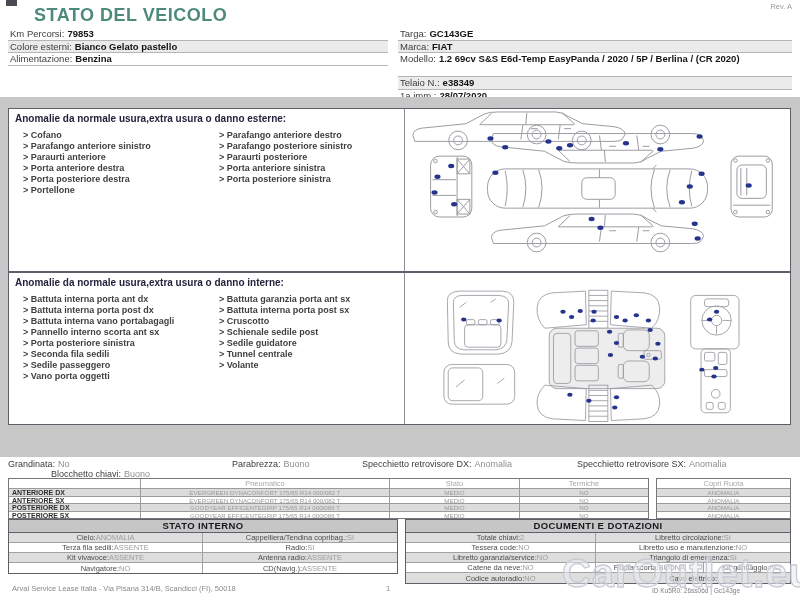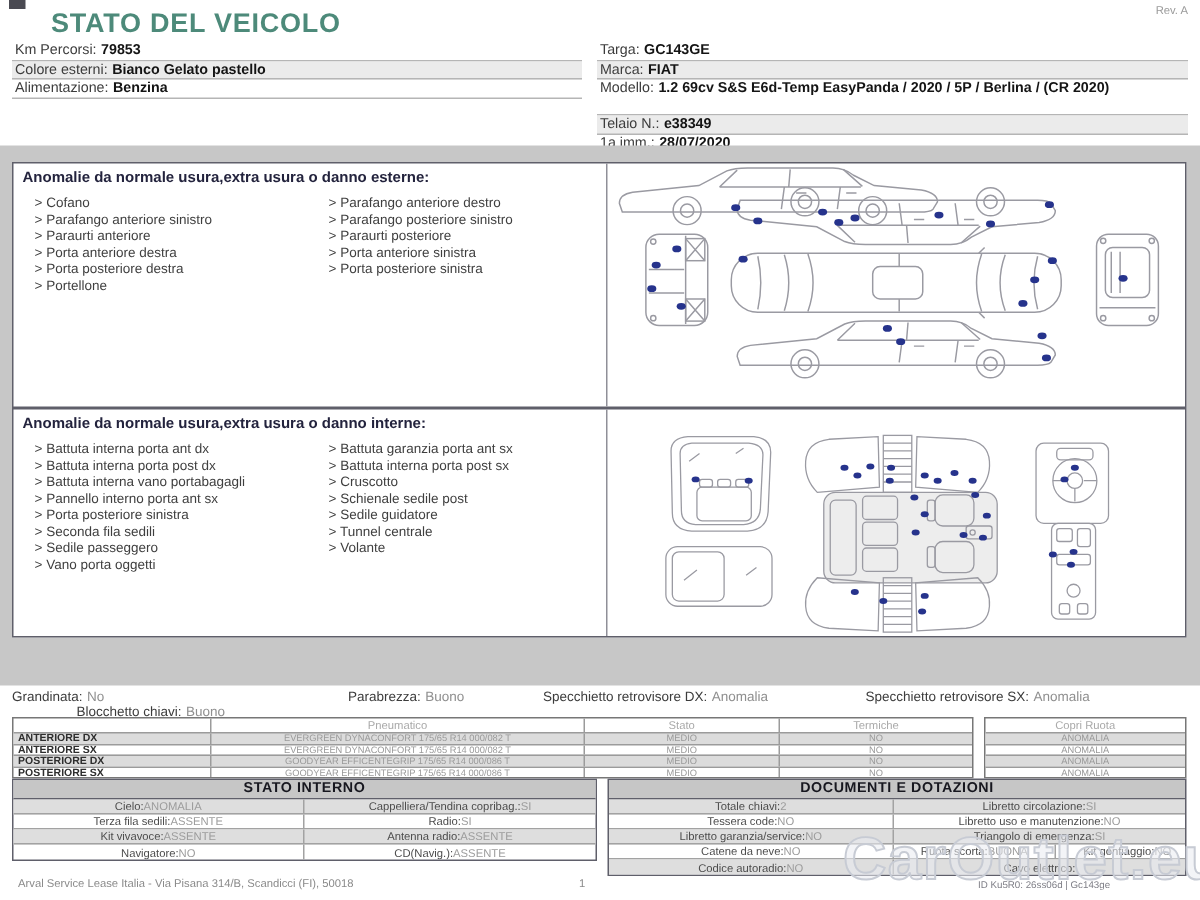--- a/index.html
+++ b/index.html
@@ -21,21 +21,21 @@
   .info-row.alt{background:#ebebeb;}
   .info-row .lbl{color:#3c3c3c;margin-right:3px;}
   .info-row .val{font-weight:bold;color:#141414;}
 
   
   .backdrop{left:0;top:97px;width:800px;height:360px;background:#c7c7c7;}
   .section{left:8px;width:783px;background:#fff;border:1px solid #5f5f6a;box-sizing:border-box;}
   #sec-ext{top:108px;height:164px;}
   #sec-int{top:272px;height:153px;padding-left:15px;}
   .sec-head{position:absolute;left:6px;top:4px;font-size:10px;font-weight:bold;color:#23233d;}
-  .anom-col{position:absolute;top:21px;font-size:9px;line-height:11px;color:#3f3f3f;}
+  .anom-col{position:absolute;top:21px;font-size:9px;line-height:11px;color:#3f3f3f;font-weight:bold;}
   .anom-col .it::before{content:"> ";}
   .anom-col.c1{left:14px;width:172px;}
   .anom-col.c2{left:210px;width:182px;}
   .diagram-wrap{position:absolute;left:395px;top:0;right:0;bottom:0;border-left:1px solid #8f8f98;}
   .diagram-wrap svg{display:block;width:100%;height:100%;}
 
   
   .cond{font-size:9px;color:#3c3c3c;white-space:nowrap;}
   .cond .val{color:#8f8f8f;margin-left:3px;}
 
@@ -190,21 +190,21 @@
         </svg>
     </div>
   </div>
 
   <div class="abs section" id="sec-int">
     <div class="sec-head">Anomalie da normale usura,extra usura o danno interne:</div>
     <div class="anom-col c1">
       <div class="it">Battuta interna porta ant dx</div>
       <div class="it">Battuta interna porta post dx</div>
       <div class="it">Battuta interna vano portabagagli</div>
-      <div class="it">Pannello interno porta ant sx</div>
+      <div class="it">Pannello interno scorta ant sx</div>
       <div class="it">Porta posteriore sinistra</div>
       <div class="it">Seconda fila sedili</div>
       <div class="it">Sedile passeggero</div>
       <div class="it">Vano porta oggetti</div>
     </div>
     <div class="anom-col c2">
       <div class="it">Battuta garanzia porta ant sx</div>
       <div class="it">Battuta interna porta post sx</div>
       <div class="it">Cruscotto</div>
       <div class="it">Schienale sedile post</div>

